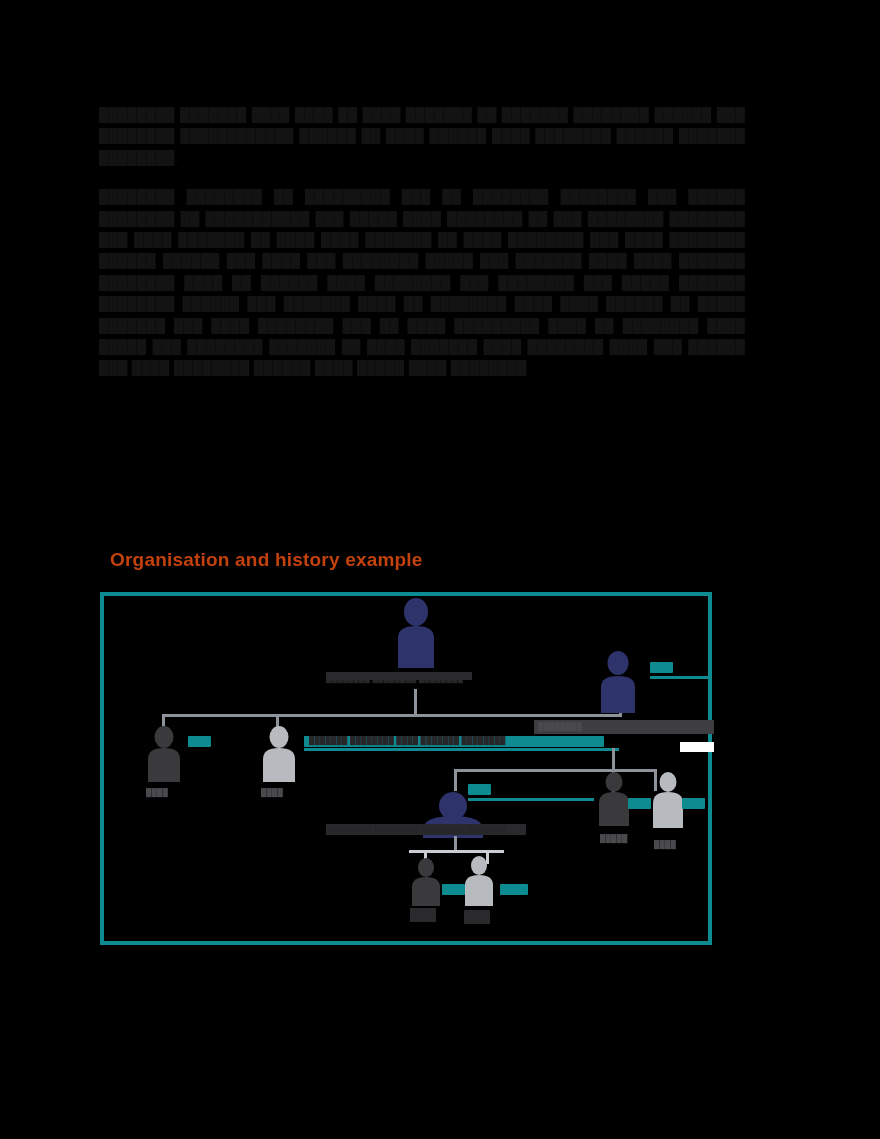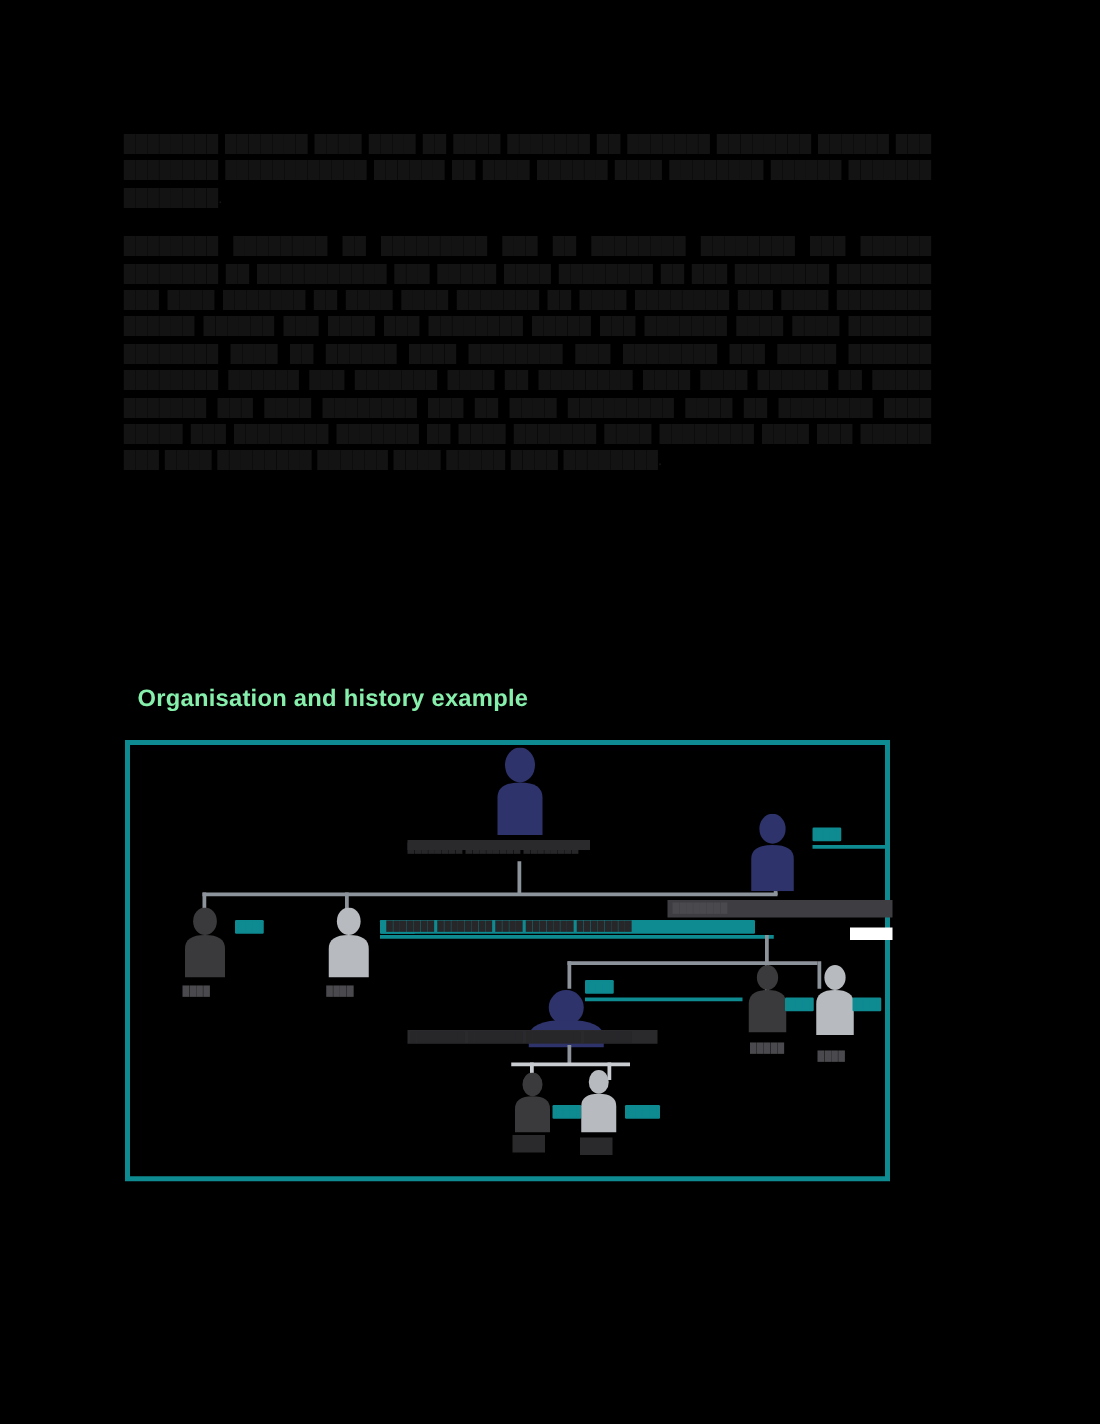--- a/index.html
+++ b/index.html
@@ -38,21 +38,21 @@
     word-spacing: 1px;
   }
   .para.first { margin-bottom: 18px; }
 
   
   .section-heading {
     position: absolute;
     left: 110px;
     top: 549px;
     width: 620px;
-    color: #86efac;
+    color: #c2410c;
     font-family: "Liberation Sans", sans-serif;
     font-weight: bold;
     font-size: 19px;
     letter-spacing: .2px;
     filter: blur(0.6px);
   }
 
   
   .diagram-frame {
     position: absolute;

